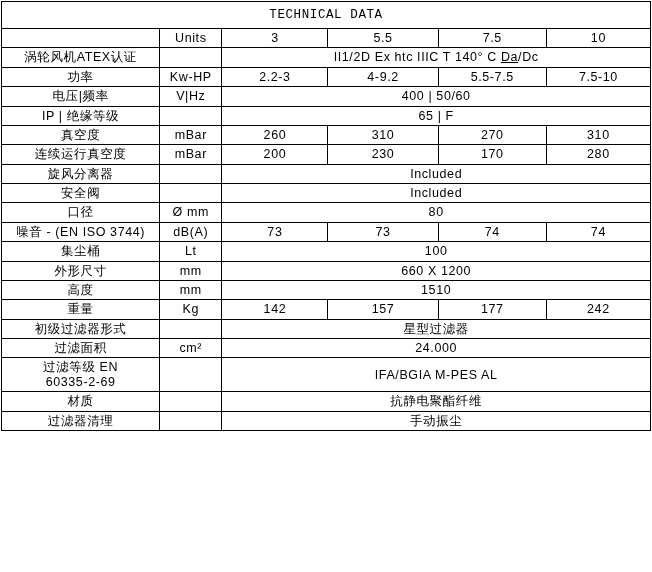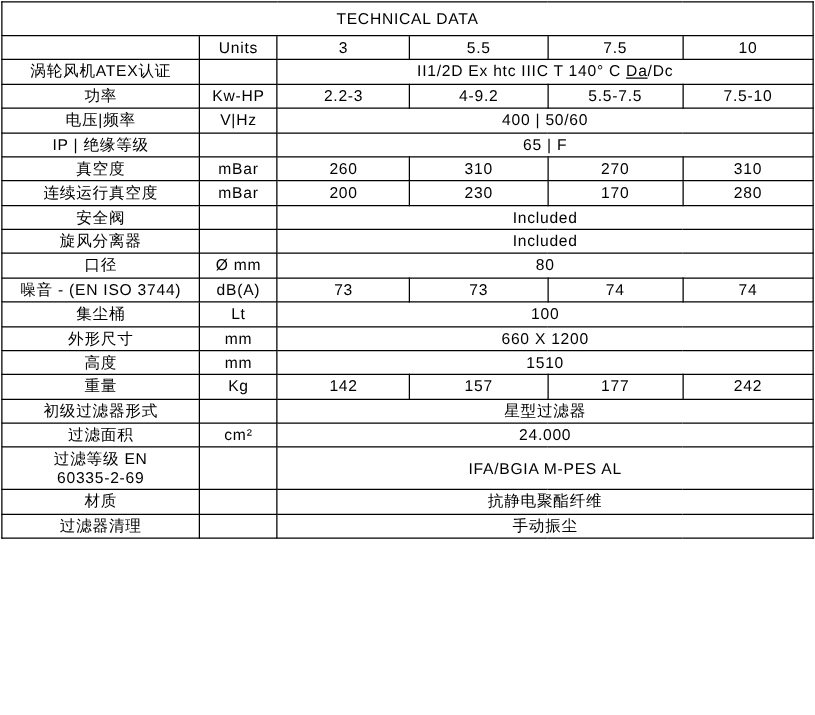--- a/index.html
+++ b/index.html
@@ -32,20 +32,21 @@
     text-align: center;
     vertical-align: middle;
     padding: 2px 2px;
     letter-spacing: 0.6px;
     word-break: break-word;
   }
   td.title {
     font-size: 13.5px;
     letter-spacing: 1.6px;
     height: 22px;
+    font-family: Liberation Mono, monospace;
   }
   td.label {
     letter-spacing: 1.2px;
   }
   td.units {
     letter-spacing: 1.2px;
   }
   .r-h {
     height: 18px;
   }
@@ -126,27 +127,27 @@
         <td class="label">连续运行真空度</td>
         <td class="units">mBar</td>
         <td>200</td>
         <td>230</td>
         <td>170</td>
         <td>280</td>
       </tr>
 
 
       <tr class="r-h">
+        <td class="label">旋风分离器</td>
+        <td class="units"></td>
+        <td colspan="4">Included</td>
+      </tr>
+
+      <tr class="r-h">
         <td class="label">安全阀</td>
-        <td class="units"></td>
-        <td colspan="4">Included</td>
-      </tr>
-
-      <tr class="r-h">
-        <td class="label">旋风分离器</td>
         <td class="units"></td>
         <td colspan="4">Included</td>
       </tr>
 
       <tr class="r-h">
         <td class="label">口径</td>
         <td class="units">Ø  mm</td>
         <td colspan="4">80</td>
       </tr>
 

